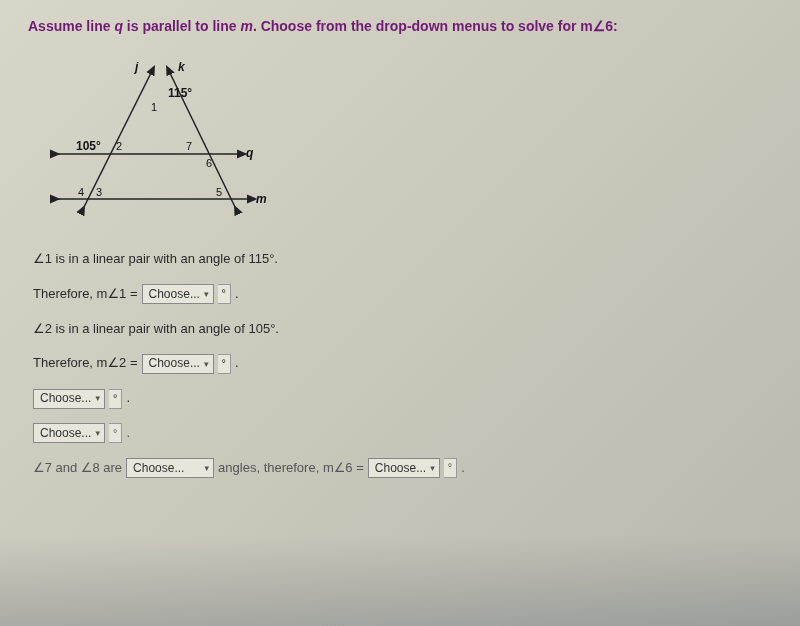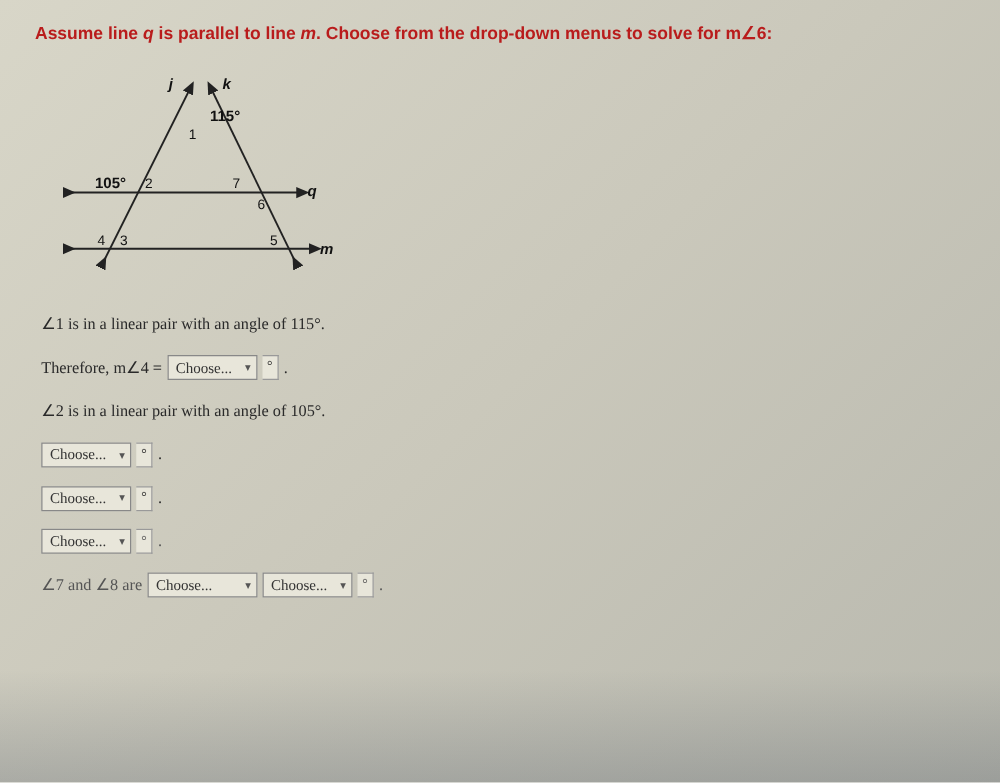--- a/index.html
+++ b/index.html
@@ -10,40 +10,39 @@
       font-family: Arial, sans-serif;
       font-size: 13px;
       color: #2a2a2a;
       padding: 18px 28px;
       position: relative;
       overflow: hidden;
     }
     .question-prompt {
       font-size: 14px;
       font-weight: bold;
-      color: #b91c1c;
+      color: #701a75;
       margin-bottom: 15px;
     }
     .question-prompt em { font-style: italic; }
     .diagram {
       width: 240px;
       height: 180px;
       margin: 5px 0 20px 10px;
       position: relative;
     }
     .statement {
       margin: 14px 0 14px 5px;
       font-size: 13px;
       color: #2a2a2a;
       line-height: 1.6;
       display: flex;
       align-items: center;
       flex-wrap: wrap;
       gap: 4px;
-      font-family: Liberation Serif, serif;
     }
     .statement.dim { color: #555; }
     .dropdown {
       display: inline-flex;
       align-items: center;
       border: 1px solid #888;
       background: #e8e6da;
       padding: 2px 4px 2px 6px;
       font-size: 12px;
       color: #333;
@@ -123,34 +122,35 @@
 
     <text x="178" y="147" font-size="11" fill="#111">5</text>
   </svg>
 </div>
 
 <div class="statement">
   <span class="plain">∠1 is in a linear pair with an angle of 115°.</span>
 </div>
 
 <div class="statement">
-  <span class="plain">Therefore, m∠4 =</span>
+  <span class="plain">Therefore, m∠1 =</span>
   <span class="dropdown">
     <span>Choose...</span>
     <span class="dropdown-arrow">▾</span>
   </span>
     <span class="deg-box">°</span>
     <span>.</span>
 </div>
 
 <div class="statement">
   <span class="plain">∠2 is in a linear pair with an angle of 105°.</span>
 </div>
 
 <div class="statement">
+  <span class="plain">Therefore, m∠2 =</span>
   <span class="dropdown">
     <span>Choose...</span>
     <span class="dropdown-arrow">▾</span>
   </span>
     <span class="deg-box">°</span>
     <span>.</span>
 </div>
 
 <div class="statement">
   <span class="dropdown">
@@ -169,20 +169,21 @@
     <span class="deg-box">°</span>
     <span>.</span>
 </div>
 
 <div class="statement dim">
   <span class="plain">∠7 and ∠8 are</span>
   <span class="dropdown wide">
     <span>Choose...</span>
     <span class="dropdown-arrow">▾</span>
   </span>
+  <span class="plain">angles, therefore, m∠6 =</span>
   <span class="dropdown">
     <span>Choose...</span>
     <span class="dropdown-arrow">▾</span>
   </span>
     <span class="deg-box">°</span>
     <span>.</span>
 </div>
 
 <div class="bottom-shade"></div>
 

